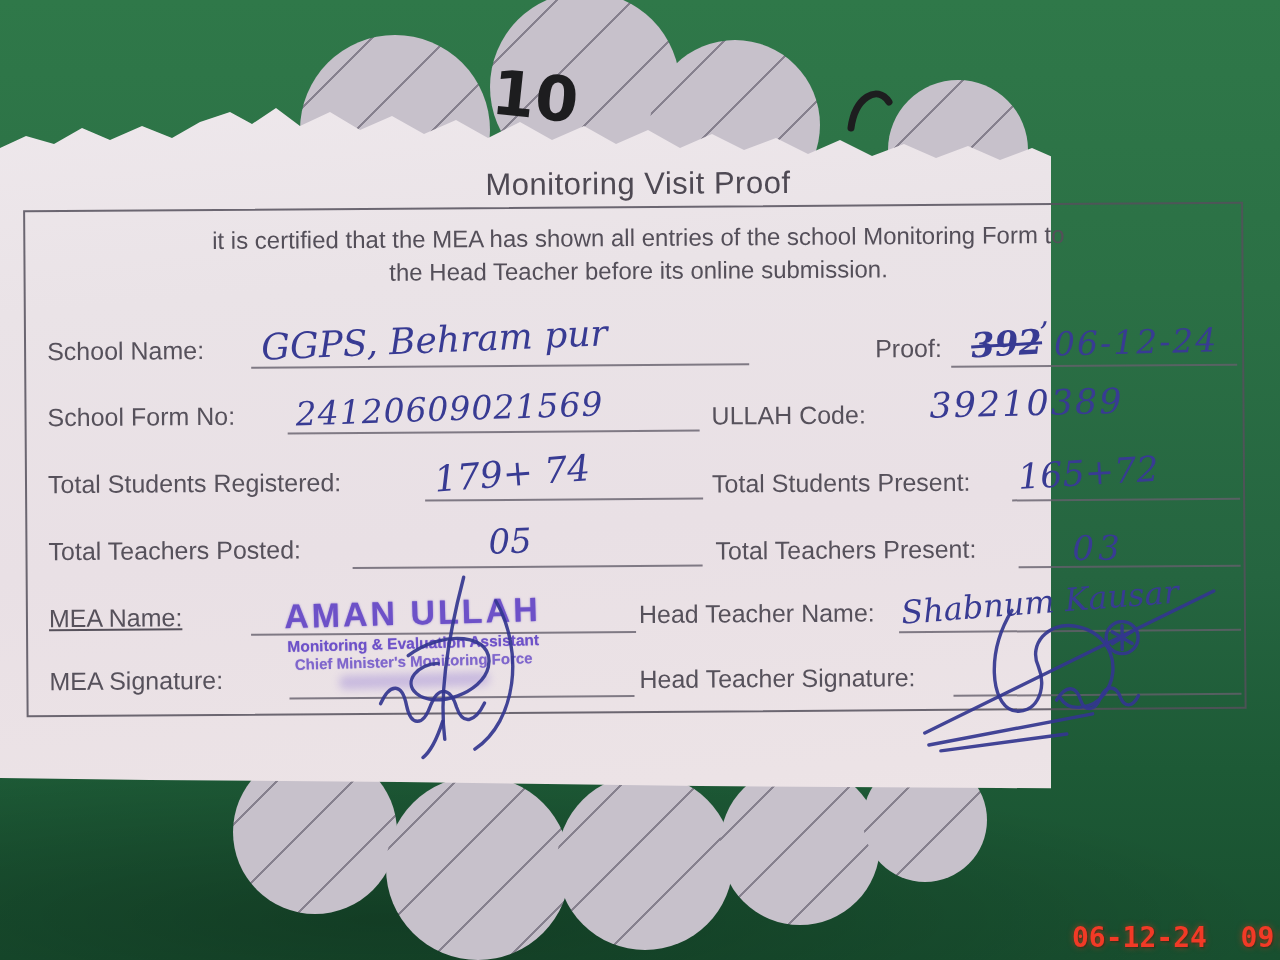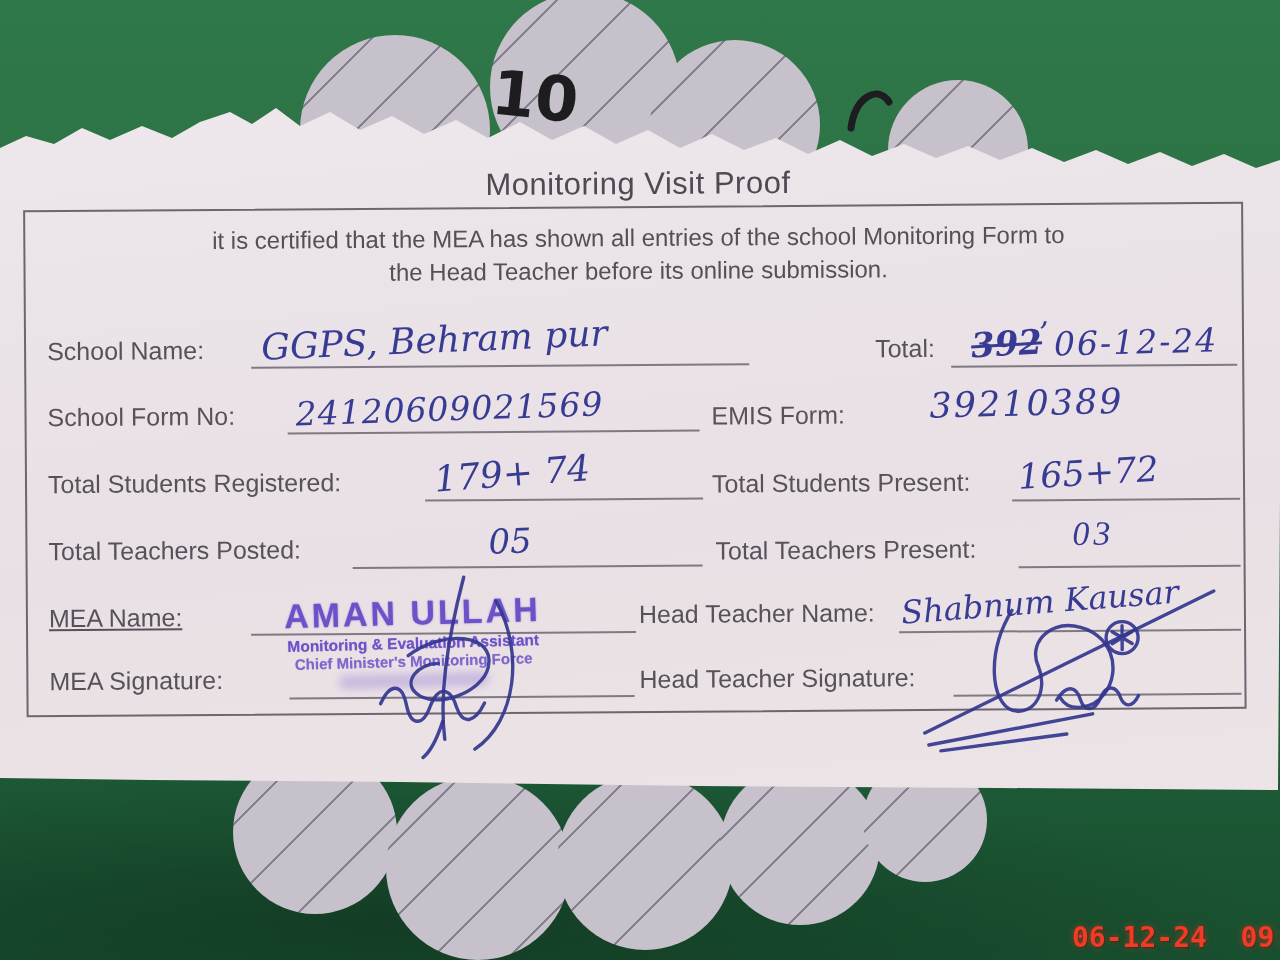--- a/index.html
+++ b/index.html
@@ -8,21 +8,21 @@
          font-family:"Liberation Sans",sans-serif;}
   .bg-shade{position:absolute;pointer-events:none;}
   
   .petal{position:absolute;border-radius:50%;background-color:#c7c1cb;
          background-image:repeating-linear-gradient(135deg,rgba(0,0,0,0) 0 52px,rgba(70,65,82,.5) 52px 54px);
          z-index:1;}
   .petal-num{position:absolute;z-index:1;color:#1d1d1f;font-family:"DejaVu Sans",sans-serif;
          font-weight:bold;font-size:62px;transform:rotate(6deg);}
   .petal-mark{position:absolute;z-index:1;}
   
-  #paper{position:absolute;left:0;top:0;width:1280px;height:960px;z-index:2;
+  #paper{position:absolute;left:0;top:0;width:1051px;height:960px;z-index:2;
          background:linear-gradient(175deg,#f0eaee 0%,#eae3e7 30%,#e9e0e5 55%,#ece3e6 80%,#efe7e9 100%);
          clip-path:polygon(0px 148px,26px 136px,54px 144px,82px 128px,110px 140px,142px 126px,172px 138px,
            200px 122px,230px 112px,252px 124px,276px 108px,300px 126px,330px 112px,360px 130px,392px 116px,
            424px 134px,456px 120px,488px 138px,520px 122px,552px 140px,584px 126px,616px 144px,648px 130px,
            680px 148px,712px 134px,744px 150px,776px 138px,808px 154px,840px 140px,872px 156px,904px 144px,
            936px 158px,968px 146px,1000px 160px,1032px 148px,1064px 162px,1096px 150px,1128px 164px,
            1160px 152px,1192px 166px,1224px 154px,1256px 168px,1280px 160px,1280px 500px,1278px 790px,
            1000px 788px,700px 786px,400px 782px,150px 780px,0px 778px);}
   #form-content{position:absolute;left:0;top:0;width:1280px;height:960px;transform:rotate(-0.4deg);}
   .title{position:absolute;left:0;right:0;top:166px;text-align:center;font-size:31px;color:#4e4953;
@@ -79,47 +79,47 @@
 
       <div class="box"></div>
 
       <div class="cert" style="top:224px;">it is certified that the MEA has shown all entries of the school Monitoring Form to</div>
       <div class="cert" style="top:257px;">the Head Teacher before its online submission.</div>
 
       <div class="lbl" style="left:48px;top:333px;">School Name:</div>
       <div class="ink" style="left:262px;top:318px;font-size:36px;transform:rotate(-2deg);">GGPS, Behram pur</div>
       <div class="uline" style="left:252px;top:364px;width:498px;"></div>
 
-      <div class="lbl" style="left:876px;top:336px;">Total:</div>
+      <div class="lbl" style="left:876px;top:336px;">Proof:</div>
       <div class="ink strike" style="left:972px;top:326px;font-size:34px;font-weight:bold;transform:rotate(-3deg);">392</div>
       <div class="ink" style="left:1040px;top:318px;font-size:30px;">’</div>
       <div class="ink" style="left:1055px;top:326px;font-size:33px;letter-spacing:2px;transform:rotate(-1deg);">06-12-24</div>
       <div class="uline" style="left:952px;top:368px;width:286px;"></div>
 
       <div class="lbl" style="left:48px;top:399px;">School Form No:</div>
       <div class="ink" style="left:296px;top:388px;font-size:33px;letter-spacing:1px;transform:rotate(-1.5deg);">24120609021569</div>
       <div class="uline" style="left:288px;top:430px;width:412px;"></div>
 
-      <div class="lbl" style="left:712px;top:402px;">EMIS Form:</div>
+      <div class="lbl" style="left:712px;top:402px;">ULLAH Code:</div>
       <div class="ink" style="left:930px;top:386px;font-size:35px;letter-spacing:2px;transform:rotate(-1deg);">39210389</div>
 
       <div class="lbl" style="left:48px;top:466px;">Total Students Registered:</div>
       <div class="ink" style="left:434px;top:452px;font-size:36px;transform:rotate(-4deg);">179+ 74</div>
       <div class="uline" style="left:425px;top:498px;width:278px;"></div>
 
       <div class="lbl" style="left:712px;top:470px;">Total Students Present:</div>
       <div class="ink" style="left:1018px;top:456px;font-size:35px;transform:rotate(-3deg);">165+72</div>
       <div class="uline" style="left:1012px;top:502px;width:228px;"></div>
 
       <div class="lbl" style="left:48px;top:533px;">Total Teachers Posted:</div>
       <div class="ink" style="left:488px;top:520px;font-size:34px;transform:rotate(-2deg);">05</div>
       <div class="uline" style="left:352px;top:565px;width:350px;"></div>
 
       <div class="lbl" style="left:715px;top:537px;">Total Teachers Present:</div>
-      <div class="ink" style="left:1072px;top:518px;font-size:34px;letter-spacing:4px;font-family:Liberation Serif, serif;">03</div>
+      <div class="ink" style="left:1072px;top:531px;font-size:34px;letter-spacing:4px;">03</div>
       <div class="uline" style="left:1018px;top:569px;width:222px;"></div>
 
       <div class="lbl" style="left:48px;top:600px;text-decoration:underline;">MEA Name:</div>
       <div class="uline" style="left:250px;top:631px;width:385px;"></div>
 
       <div class="lbl" style="left:638px;top:600px;">Head Teacher Name:</div>
       <div class="ink" style="left:900px;top:586px;font-size:32px;transform:rotate(-4deg);">Shabnum Kausar</div>
       <div class="uline" style="left:898px;top:633px;width:342px;"></div>
 
       <div class="lbl" style="left:48px;top:663px;">MEA Signature:</div>

